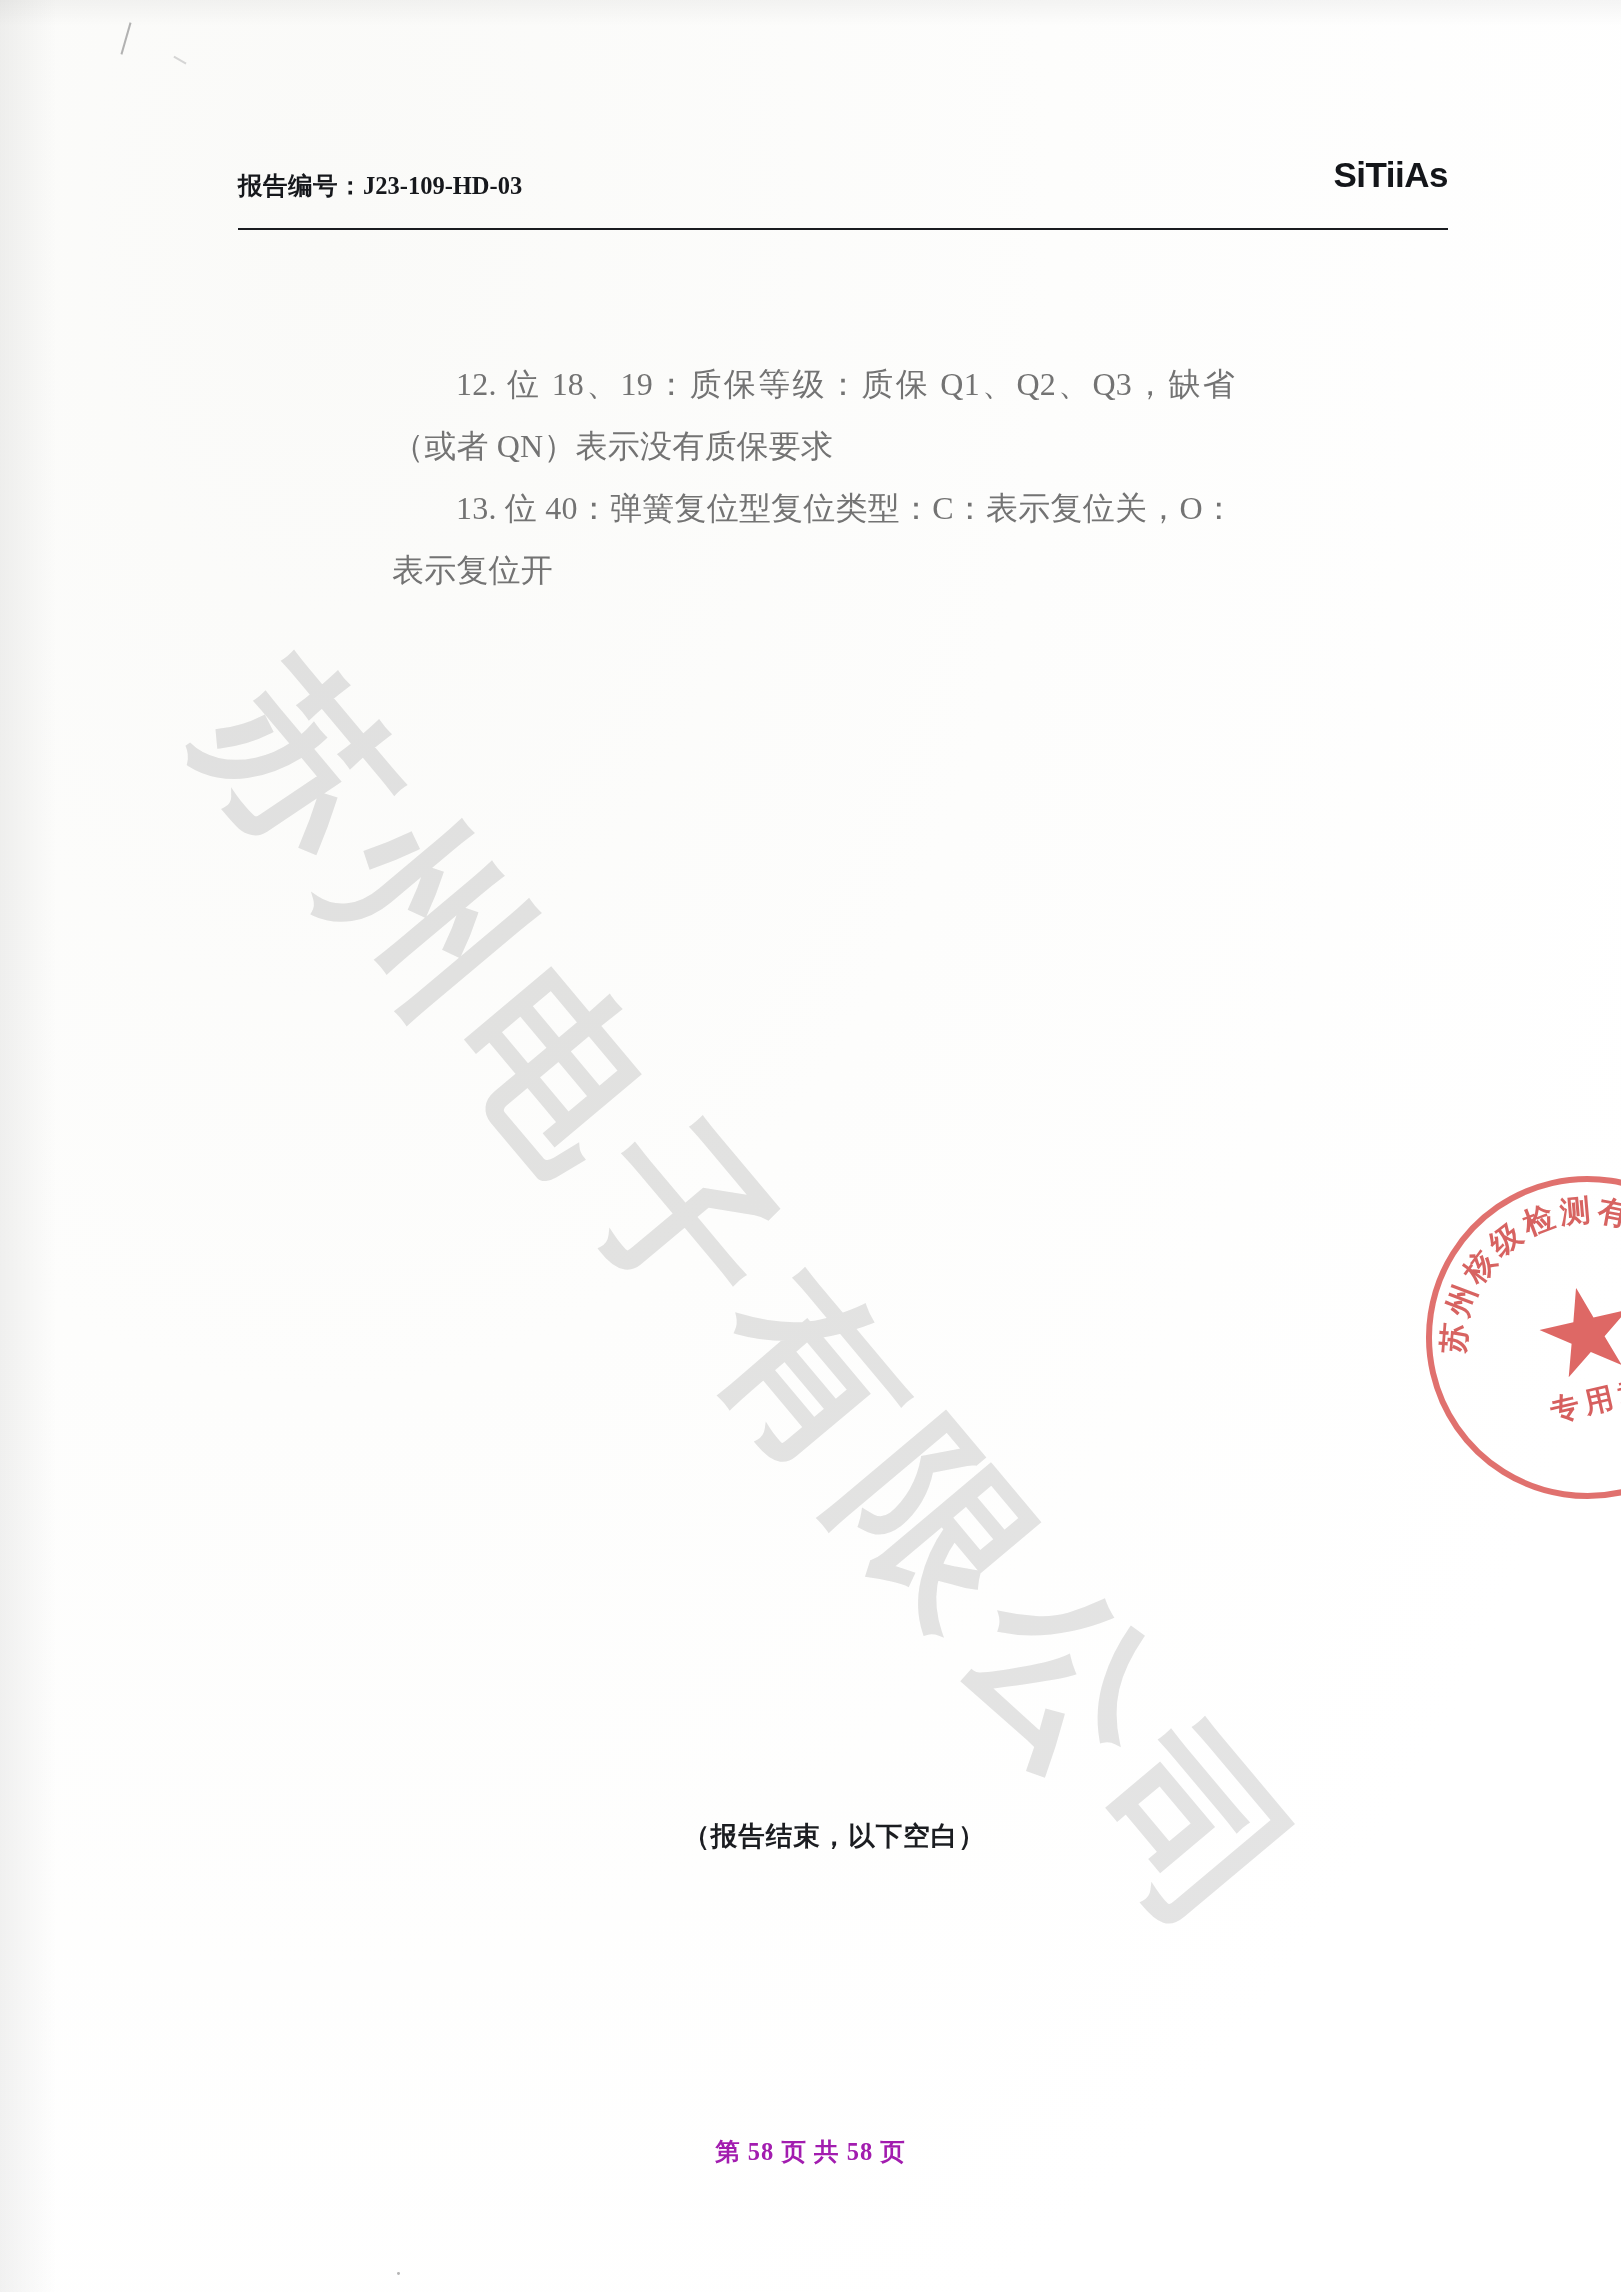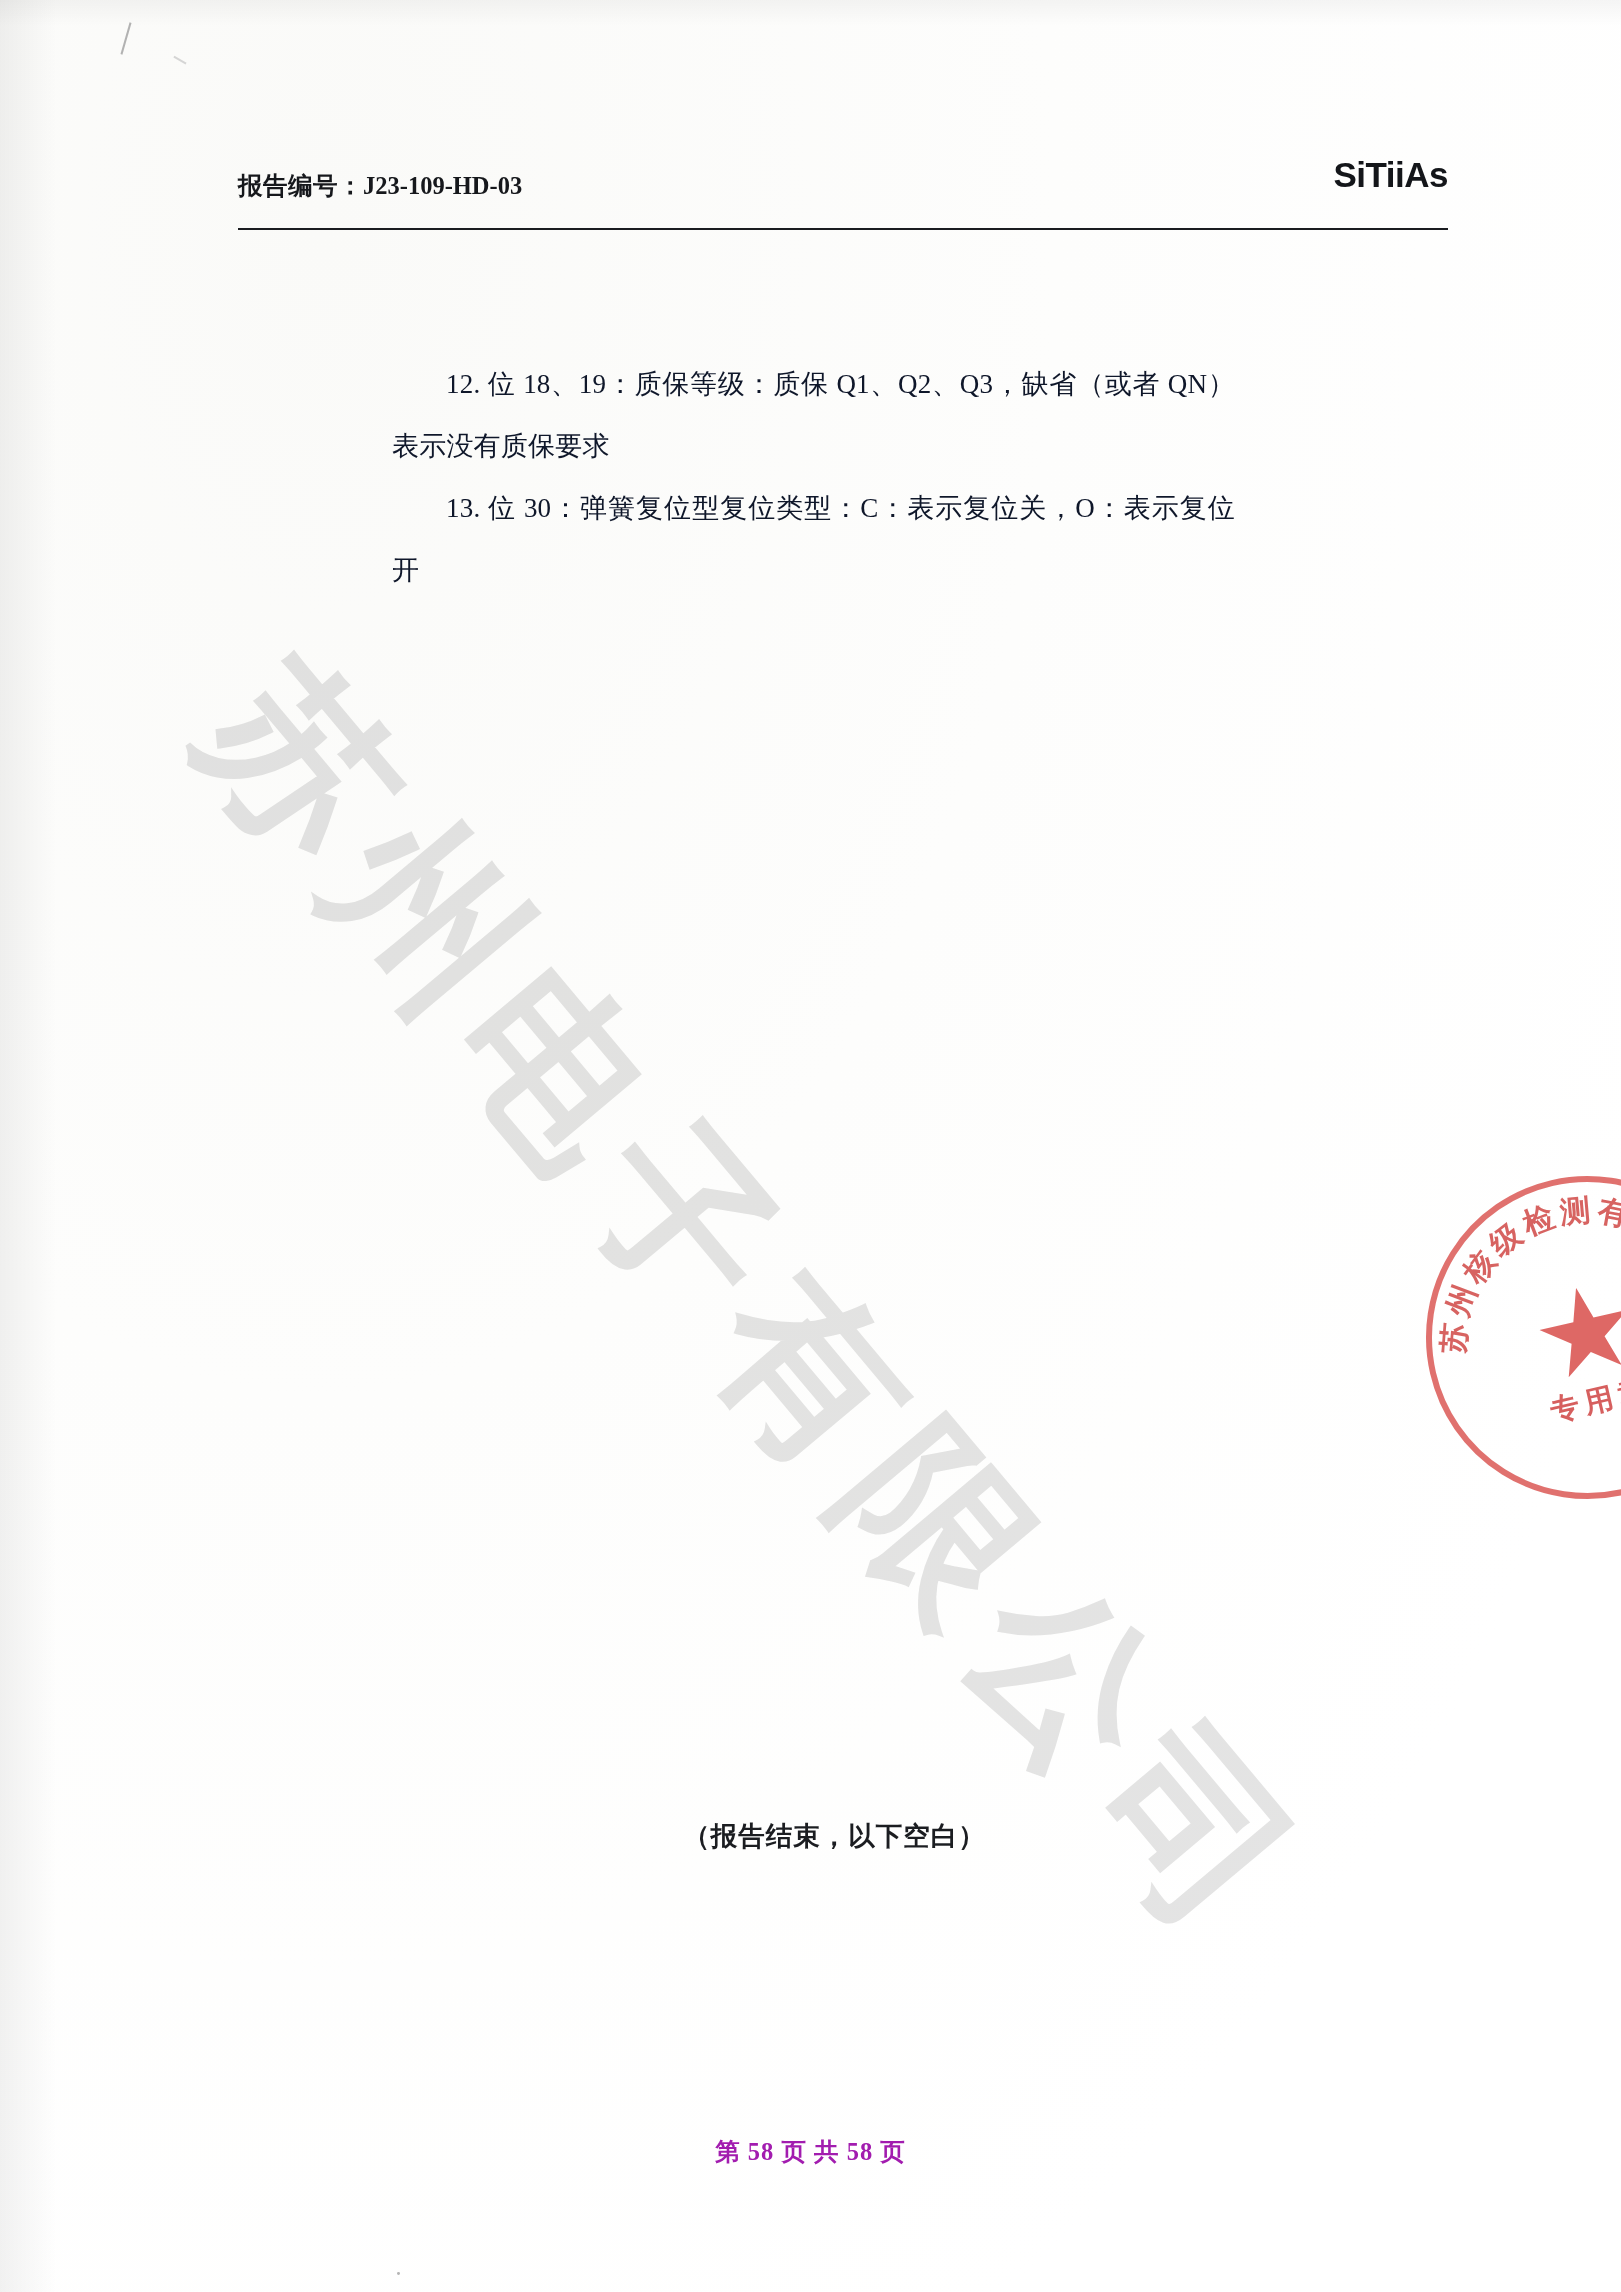--- a/index.html
+++ b/index.html
@@ -118,23 +118,23 @@
   
   .content {
     position: absolute;
     left: 392px;
     top: 353px;
     width: 843px;
   }
   p.para {
     margin: 0 0 0 0;
     font-family: "Liberation Serif", serif;
-    font-size: 27px;
+    font-size: 32px;
     line-height: 62px;
-    color: #0f172a;
+    color: #737373;
     text-align: justify;
     text-justify: inter-ideograph;
     letter-spacing: 0.2px;
   }
   p.indent {
     text-indent: 2em;
   }
   p.numbered {
     text-indent: 2em;
   }
@@ -263,21 +263,21 @@
       <span>报告编号：</span><span class="header-code">J23-109-HD-03</span>
     </div>
     <div class="brand">
       <span>SiTiiAs</span>
     </div>
     <div class="header-rule"></div>
   </div>
 
   <div class="content">
     <p class="para numbered">12. 位 18、19：质保等级：质保 Q1、Q2、Q3，缺省（或者 QN）表示没有质保要求</p>
-    <p class="para numbered">13. 位 30：弹簧复位型复位类型：C：表示复位关，O：表示复位开</p>
+    <p class="para numbered">13. 位 40：弹簧复位型复位类型：C：表示复位关，O：表示复位开</p>
   </div>
 
   <div class="watermark">
     <span>苏州电子有限公司</span>
   </div>
 
   <div class="stamp">
     <div class="stamp-ring"></div>
     <svg class="stamp-text-arc" viewBox="0 0 330 330">
       <defs>

